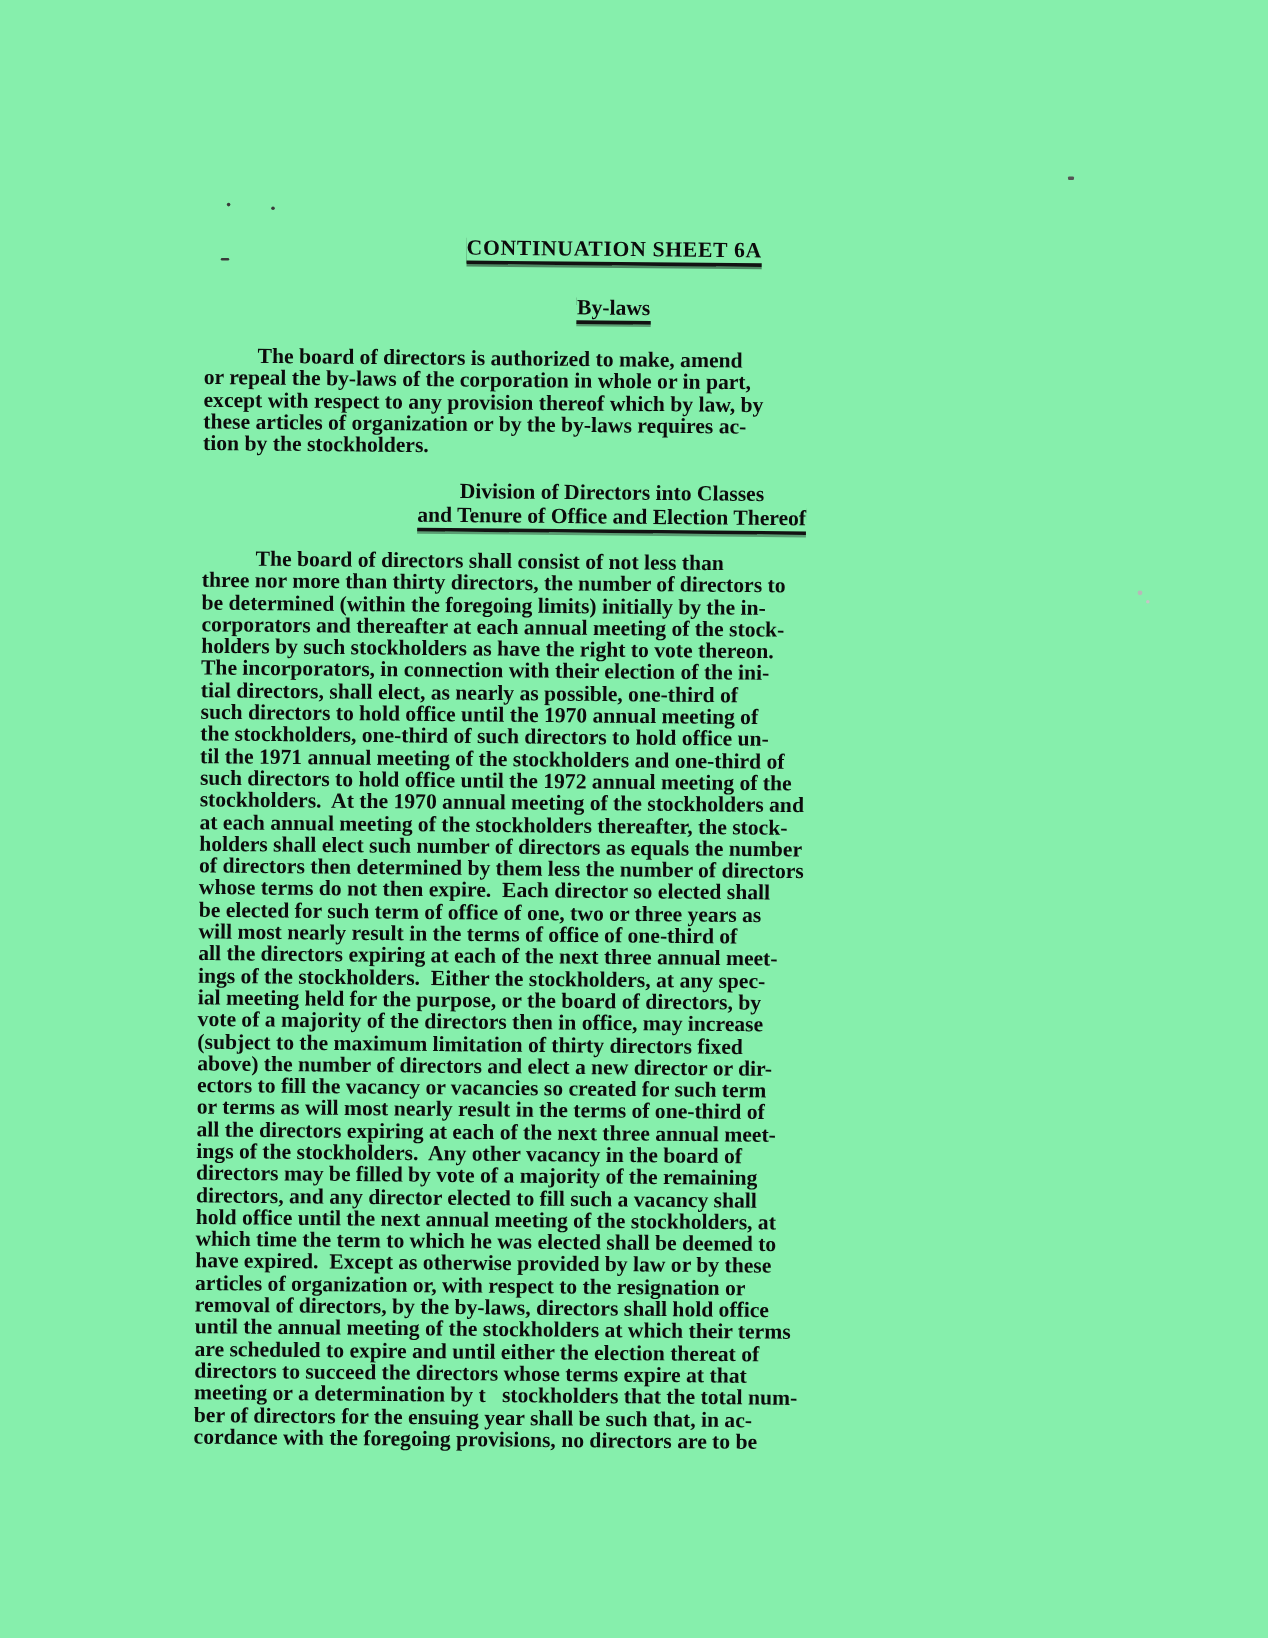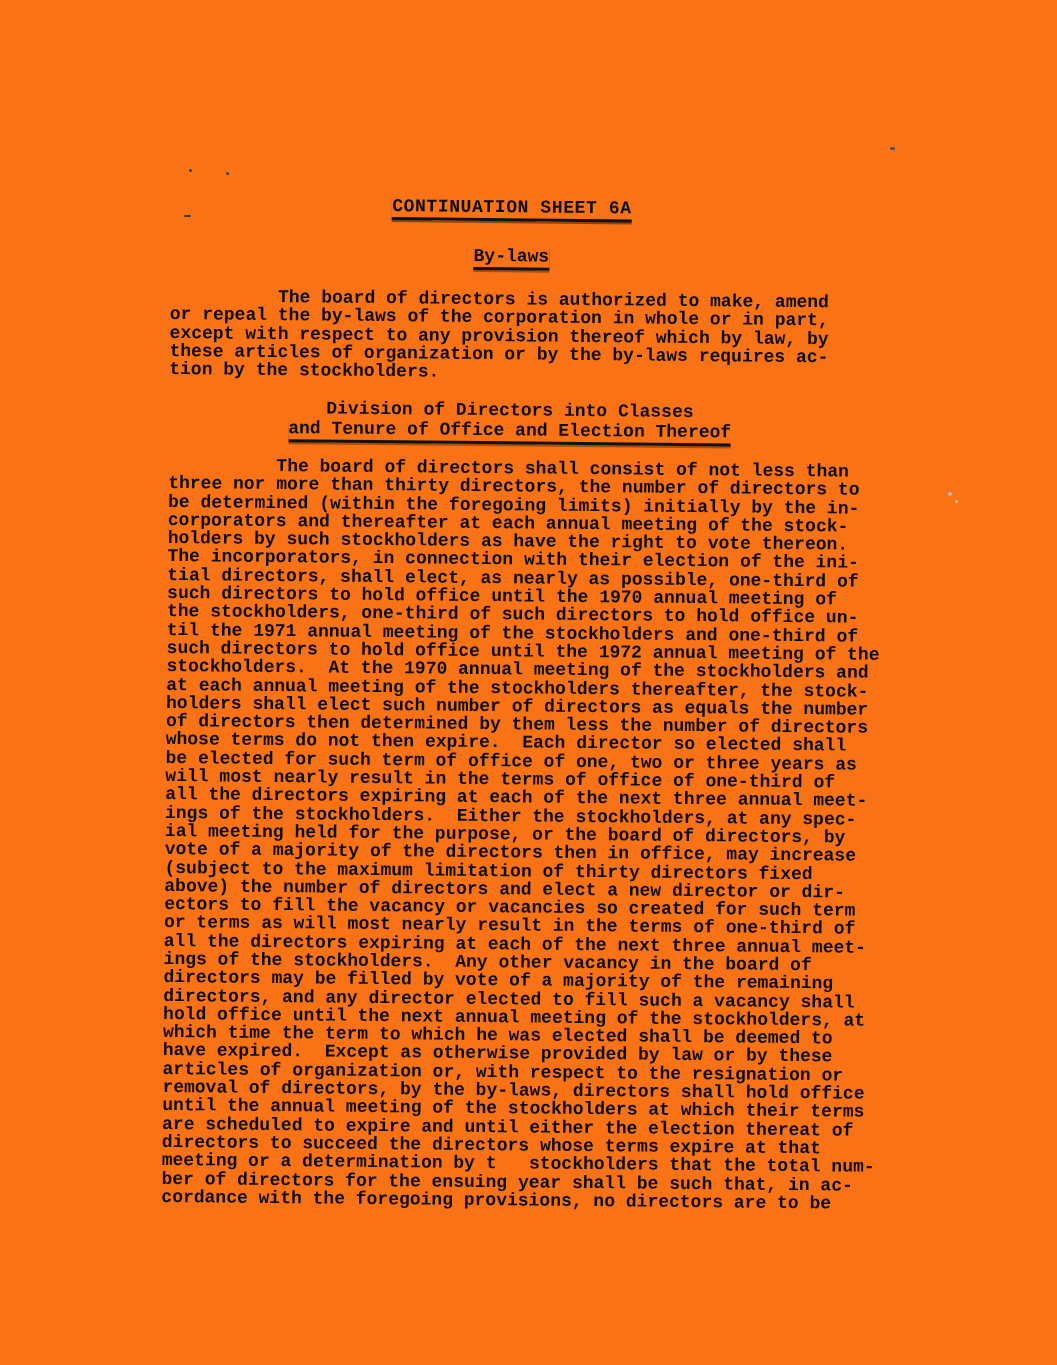--- a/index.html
+++ b/index.html
@@ -1,24 +1,24 @@
 <!DOCTYPE html>
 <html><head>
 <meta charset="utf-8">
 <style>
   html, body { margin: 0; padding: 0; background: #e8e8e8; }
   .page {
     position: relative;
     width: 1057px;
     height: 1365px;
     margin: 0 auto;
-    background: #f97316;
+    background: #86efac;
     overflow: hidden;
     color: #0c0c0c;
-    font-family: Liberation Mono, monospace;
+    font-family: Liberation Serif, serif;
     font-weight: bold;
   }
   .content {
     position: absolute;
     left: 171px;
     top: 194px;
     width: 682px;
     transform: rotate(0.55deg);
     transform-origin: top left;
     font-size: 18px;

